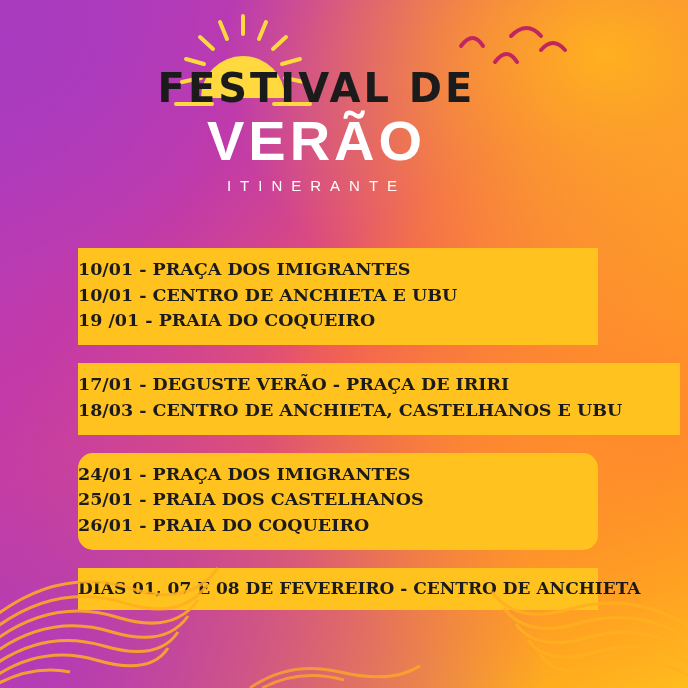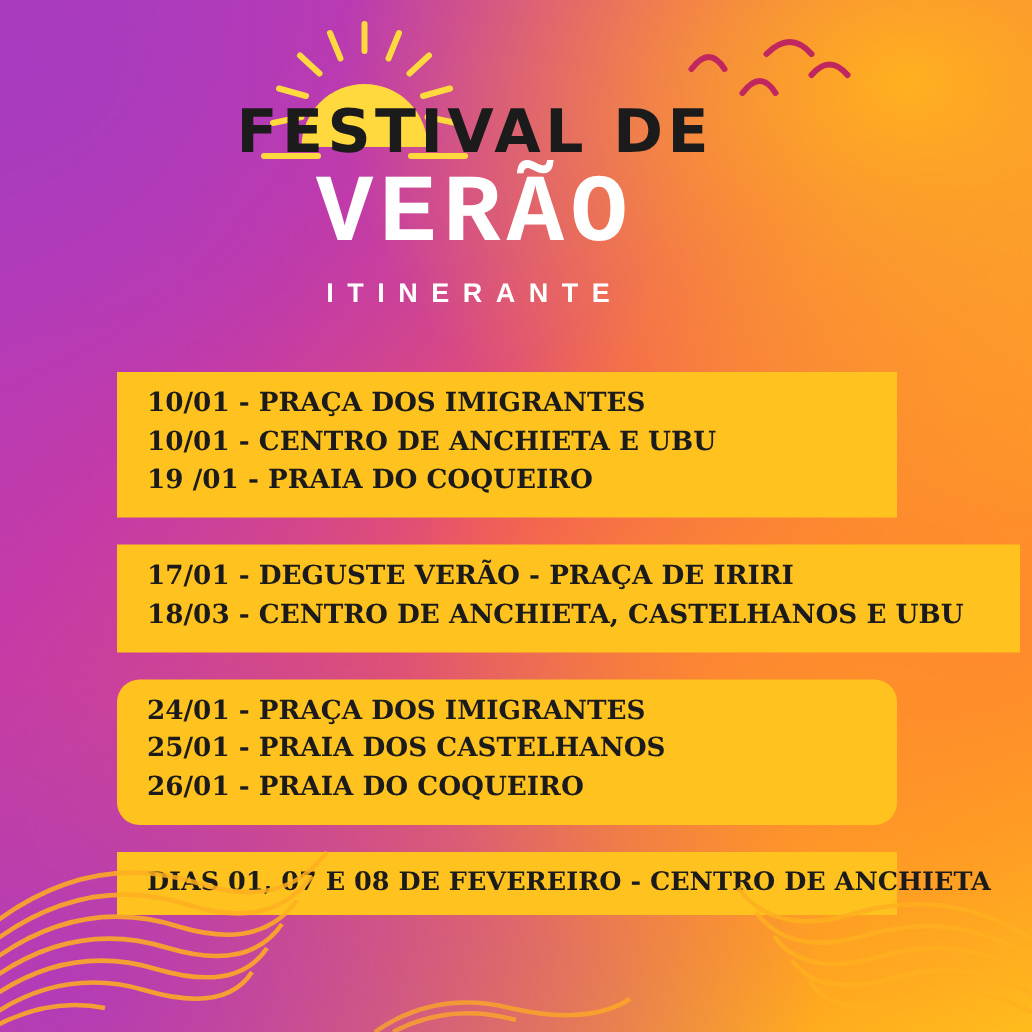--- a/index.html
+++ b/index.html
@@ -64,33 +64,33 @@
   .t-festival {
     font-family: "DejaVu Sans", sans-serif;
     font-weight: bold;
     font-size: 40px;
     letter-spacing: 3px;
     color: #1b1b1b;
     line-height: 1;
     text-transform: uppercase;
   }
   .t-verao {
-    font-family: Liberation Mono, monospace;
+    font-family: Liberation Sans, sans-serif;
     font-weight: bold;
-    font-size: 64px;
+    font-size: 56px;
     letter-spacing: 4px;
     color: #ffffff;
     line-height: 0.95;
     margin-top: 6px;
     text-transform: uppercase;
   }
   .t-itinerante {
     font-family: "Liberation Sans", sans-serif;
-    font-weight: bold;
-    font-size: 18px;
+    font-weight: normal;
+    font-size: 15px;
     letter-spacing: 9px;
     color: #ffffff;
     margin-top: 10px;
     text-transform: uppercase;
   }
 
   
   .schedule {
     position: absolute;
     top: 248px;
@@ -102,21 +102,21 @@
     margin: 0 auto 18px auto;
     padding: 9px 0 11px 0;
     box-sizing: border-box;
   }
   .card .line {
     font-family: "DejaVu Serif", serif;
     font-weight: bold;
     font-size: 17.5px;
     color: #1b1b1b;
     line-height: 1.47;
-    padding-left: 20px;
+    padding-left: 0;
     white-space: nowrap;
   }
   .card-1 { width: 520px; margin-left: 78px; }
   .card-2 { width: 602px; margin-left: 78px; }
   .card-3 { width: 520px; margin-left: 78px; border-radius: 15px; }
   .card-4 { width: 520px; margin-left: 78px; padding: 8px 0 9px 0; }
   .card-4 .line { font-size: 17px; }
 </style>
 </head>
 <body>

